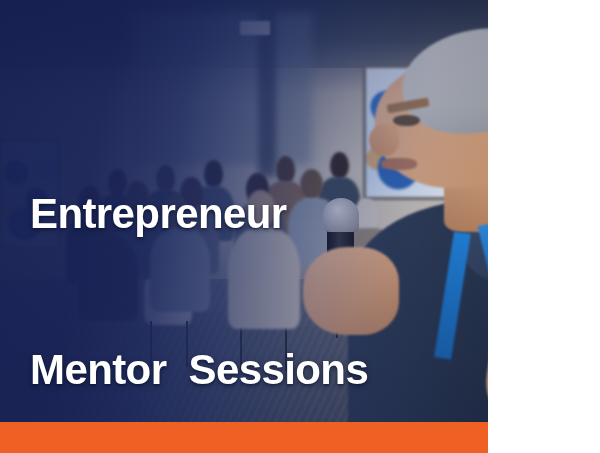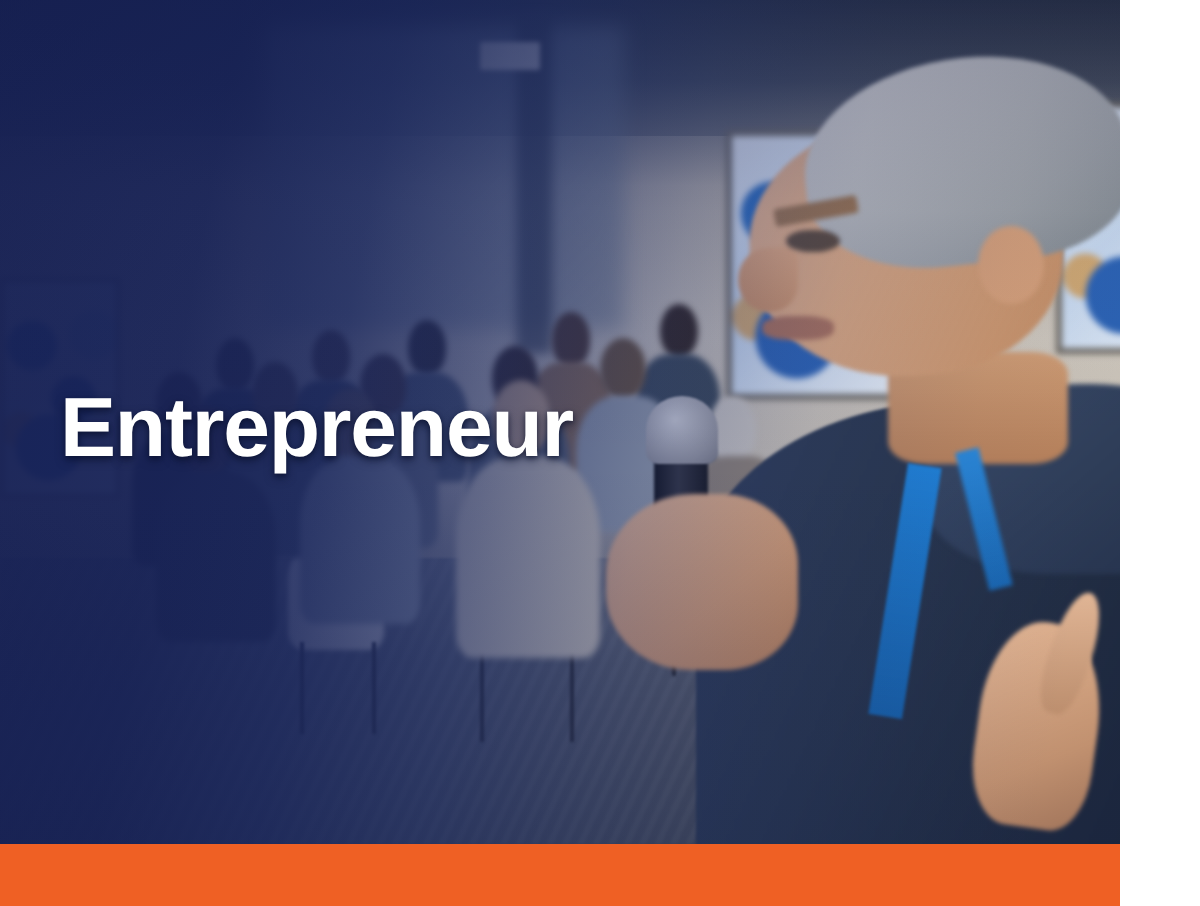--- a/index.html
+++ b/index.html
@@ -5,21 +5,21 @@
   * { margin:0; padding:0; box-sizing:border-box; }
   html, body {
     width:600px; height:453px;
     background:#ffffff;
     font-family:"Liberation Sans", sans-serif;
     overflow:hidden;
   }
 
   .banner {
     position:relative;
-    width:560px;
+    width:488px;
     height:453px;
     overflow:hidden;
     background:#404040;
   }
 
   
   .photo {
     position:absolute;
     left:0; top:0;
     width:600px; height:422px;
@@ -333,19 +333,20 @@
       <div class="gest-hand"></div>
       <div class="gest-thumb"></div>
     </div>
 
     <div class="tint"></div>
     <div class="tint-vert"></div>
   </div>
 
   <div class="headline">
     <span class="ln">Entrepreneur</span>
+    <span class="ln">Mentor  Sessions</span>
     
     
   </div>
 
   <div class="bar"></div>
 
 </div>
 
 </body></html>

